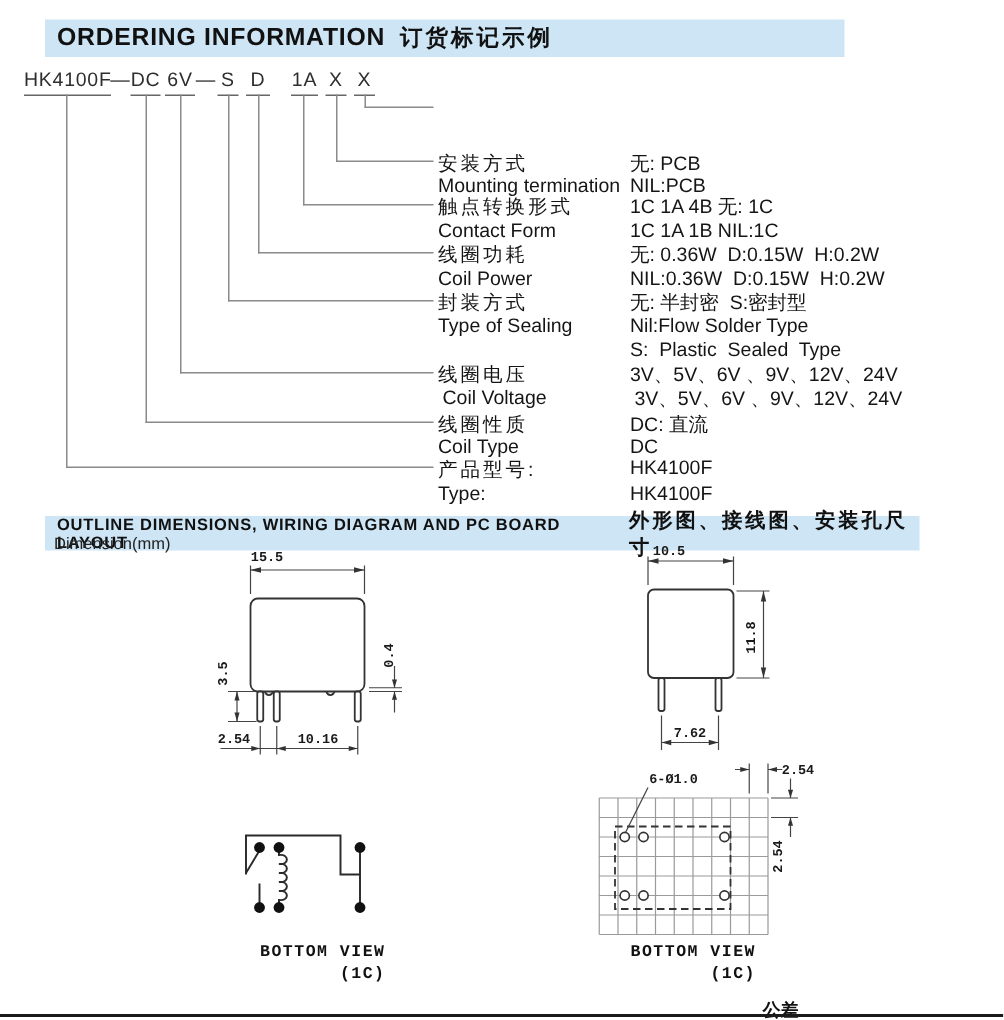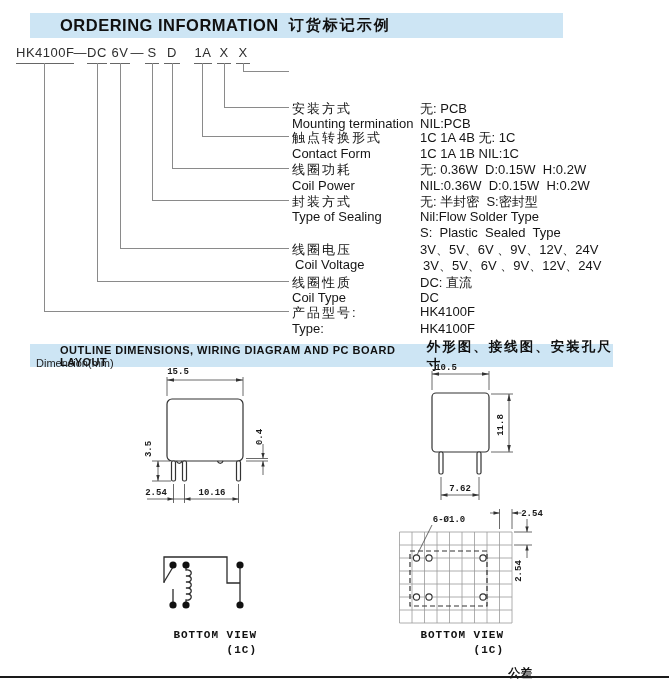--- a/index.html
+++ b/index.html
@@ -1,19 +1,19 @@
 <!DOCTYPE html>
 <html><head>
 <meta charset="utf-8">
 <style>
   html,body{margin:0;padding:0;background:#fff;}
   #page{position:relative;width:669px;height:680px;background:#ffffff;overflow:hidden;
         font-family:"Liberation Sans",sans-serif;color:#1c1c1c;}
   .band{position:absolute;background:#cde5f4;display:flex;align-items:center;padding-left:8px;box-sizing:border-box;}
-  .band .en{font-weight:bold;color:#111;letter-spacing:.5px;margin-left:22px;}
+  .band .en{font-weight:bold;color:#111;letter-spacing:.5px;}
   .band .cn{font-weight:bold;color:#111;margin-left:10px;letter-spacing:2px;}
   .seg{position:absolute;top:45px;height:18px;text-align:center;font-size:13px;color:#2e2e2e;
        border-bottom:1.5px solid #666;letter-spacing:.5px;}
   .segdash{position:absolute;top:45px;height:18px;text-align:center;font-size:13px;color:#2e2e2e;}
   .conn{position:absolute;border-left:1px solid #8a8a8a;border-bottom:1px solid #8a8a8a;}
   .row{position:absolute;left:292px;width:370px;}
   .lbl-cn{position:absolute;left:0;top:0;font-size:13px;letter-spacing:2px;color:#151515;white-space:pre;}
   .lbl-en{position:absolute;left:0;font-size:13px;color:#151515;white-space:pre;}
   .val{position:absolute;left:128px;font-size:13px;color:#151515;white-space:pre;}
   .dimnote{position:absolute;font-size:11px;color:#222;}

